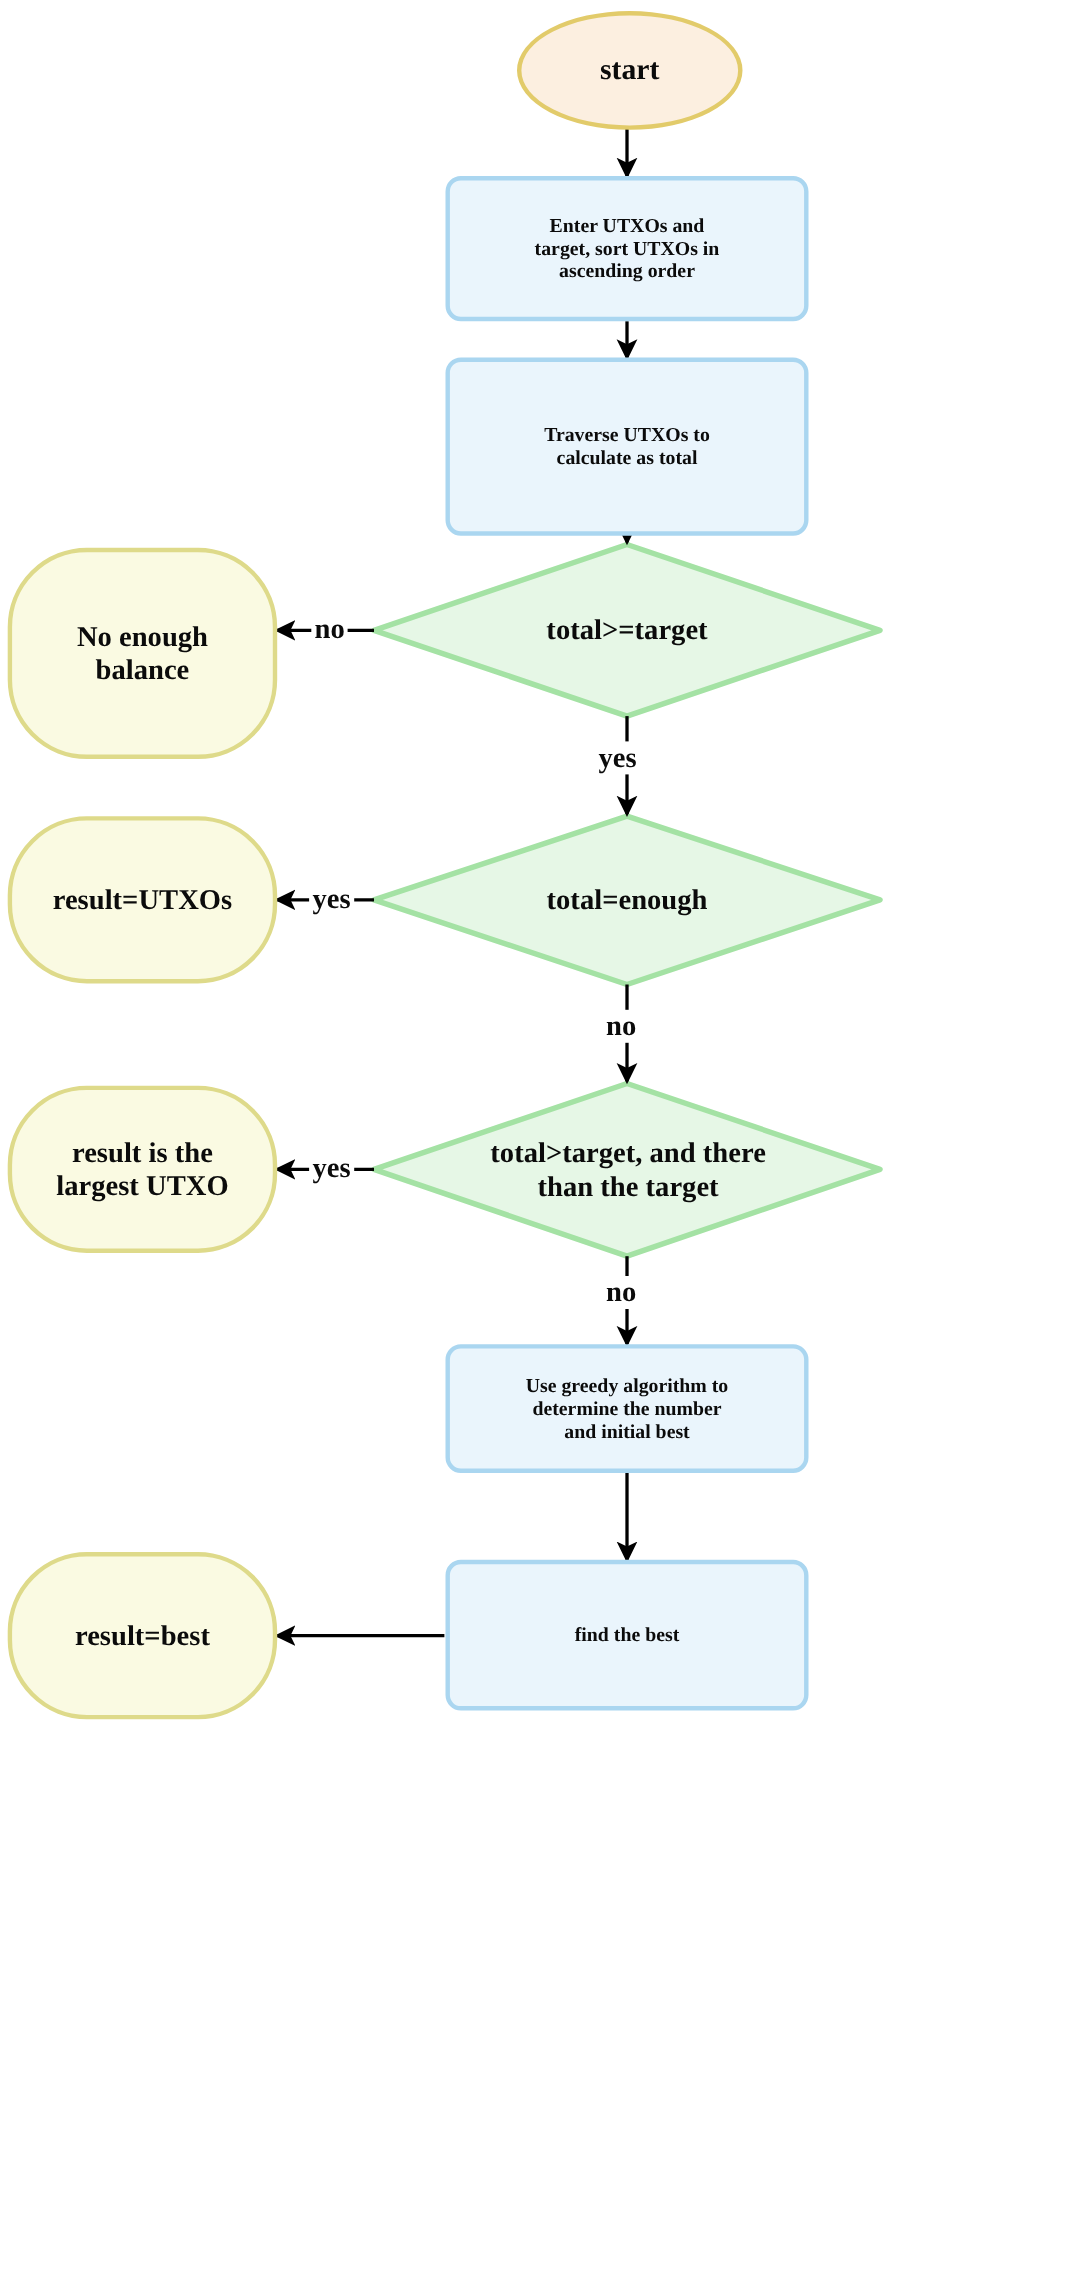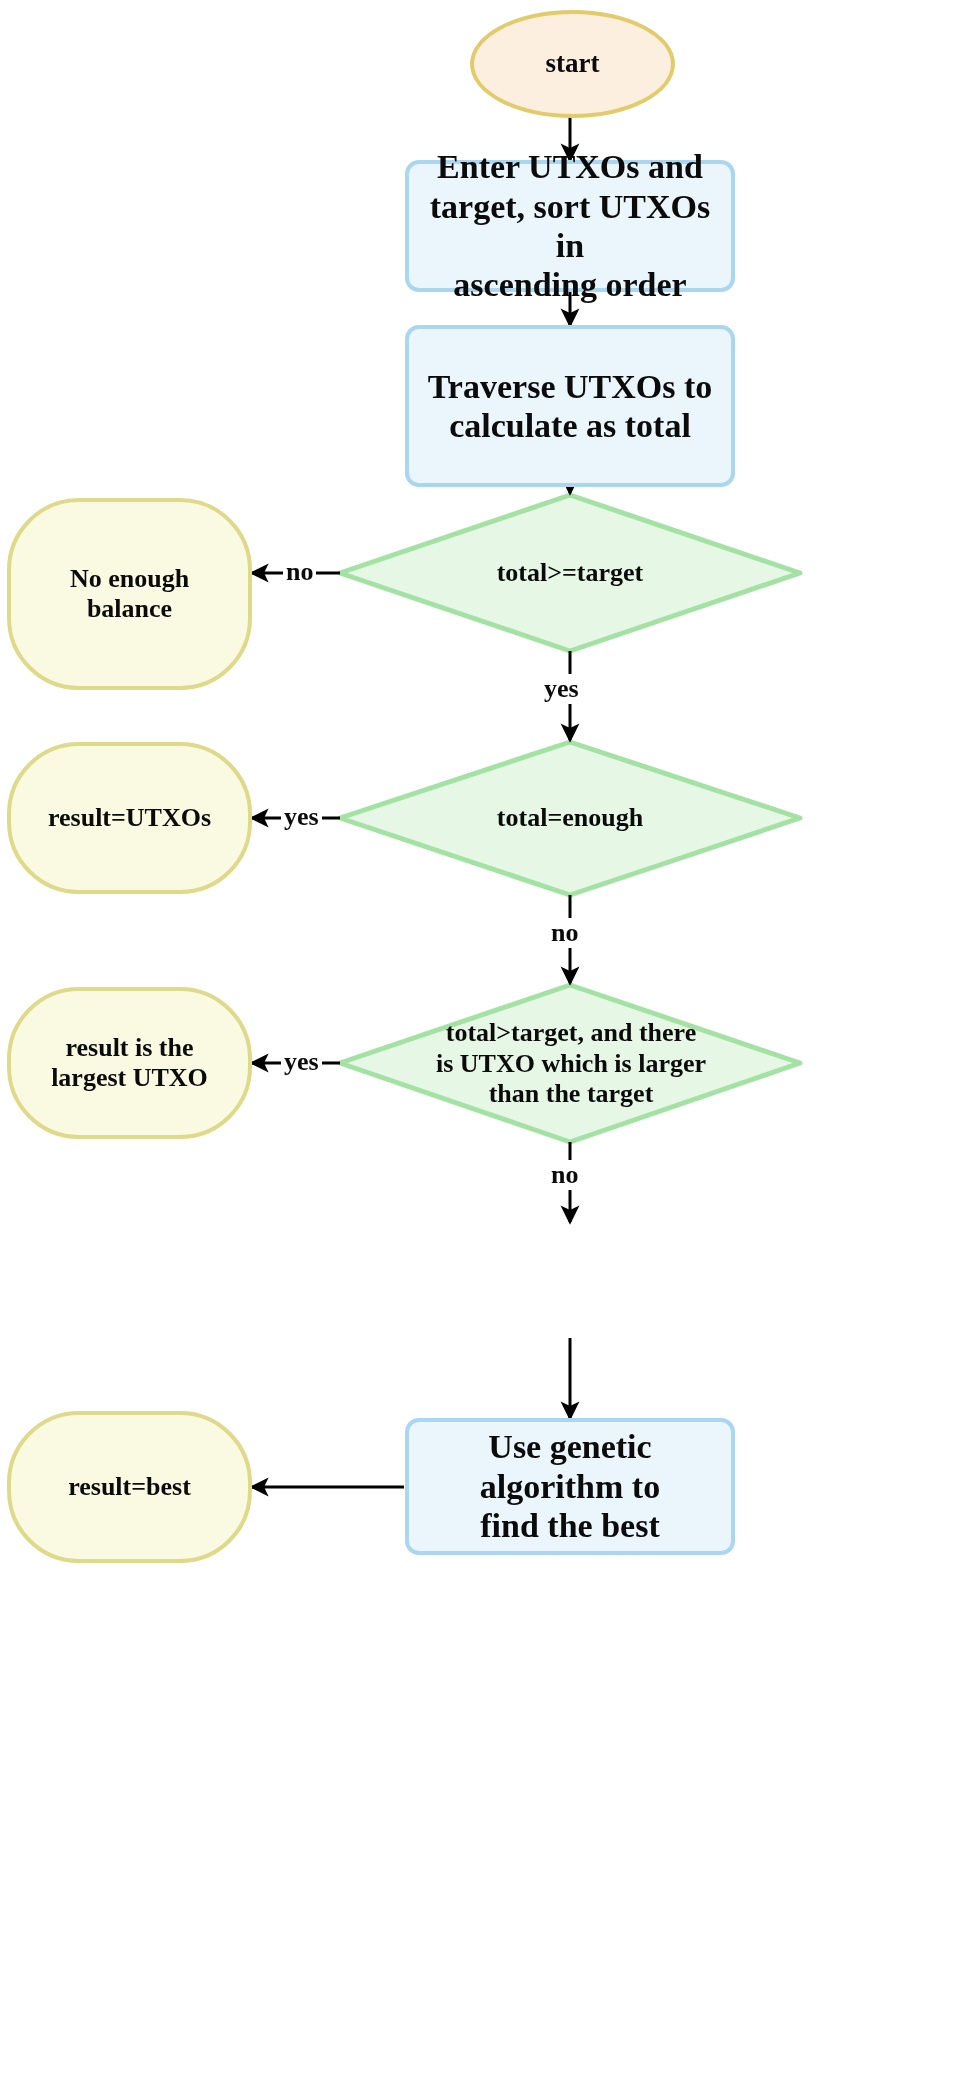--- a/index.html
+++ b/index.html
@@ -6,21 +6,21 @@
   body{width:977px;height:2078px;position:relative;overflow:hidden;
        font-family:"Liberation Serif","DejaVu Serif",serif;}
   .stage{position:absolute;left:0;top:0;width:977px;height:2078px;}
   svg.wires{position:absolute;left:0;top:0;width:977px;height:2078px;pointer-events:none;}
   .node{position:absolute;box-sizing:border-box;display:flex;align-items:center;
         justify-content:center;text-align:center;font-weight:bold;color:#0b0b0b;
         line-height:1.16;}
   .start{border-radius:50%;background:#FCEFE0;border:4px solid #E2CB6A;
          font-size:27px;}
   .proc{background:#EAF5FC;border:4px solid #AAD6F0;border-radius:14px;
-        font-size:34px;padding:4px 8px;}
+        font-size:18px;padding:4px 8px;}
   .diamond-label{position:absolute;left:0;top:0;width:100%;height:100%;
         display:flex;align-items:center;justify-content:center;text-align:center;
         font-weight:bold;font-size:26px;color:#0b0b0b;line-height:1.18;}
   .term{background:#FAFAE2;border:4px solid #DEDA8A;font-size:26px;padding:4px 10px;}
   .edge-label{position:absolute;font-weight:bold;font-size:26px;color:#0b0b0b;
         background:#fff;padding:0 3px;white-space:nowrap;text-align:center;}
 </style>
 </head>
 <body>
 
@@ -90,33 +90,36 @@
   <div class="diamond-label" style="left:420px;top:793px;width:300px;height:50px;">
     <span>total=enough</span>
   </div>
 
   <div class="node term" style="left:7px;top:742px;width:245px;height:152px;border-radius:72px;">
     <span>result=UTXOs</span>
   </div>
 
   <div class="diamond-label" style="left:415px;top:1008px;width:312px;height:112px;flex-direction:column;">
     <span>total&gt;target, and there</span>
-    <span>is UTXO which is larger</span>
     <span>than the target</span>
   </div>
 
   <div class="node term" style="left:7px;top:987px;width:245px;height:152px;border-radius:72px;
               flex-direction:column;">
     <span>result is the</span>
     <span>largest UTXO</span>
   </div>
 
+  <div class="node proc" style="left:405px;top:1222px;width:330px;height:117px;flex-direction:column;">
+    <span>Use greedy algorithm to</span>
+    <span>determine the number</span>
+    <span>and initial best</span>
+  </div>
 
   <div class="node proc" style="left:405px;top:1418px;width:330px;height:137px;flex-direction:column;">
-    <span>Use genetic algorithm to</span>
     <span>find the best</span>
   </div>
 
   <div class="node term" style="left:7px;top:1411px;width:245px;height:152px;border-radius:72px;">
     <span>result=best</span>
   </div>
 
   <div class="edge-label" style="left:283px;top:557px;">no</div>
 
   <div class="edge-label" style="left:541px;top:674px;">yes</div>

